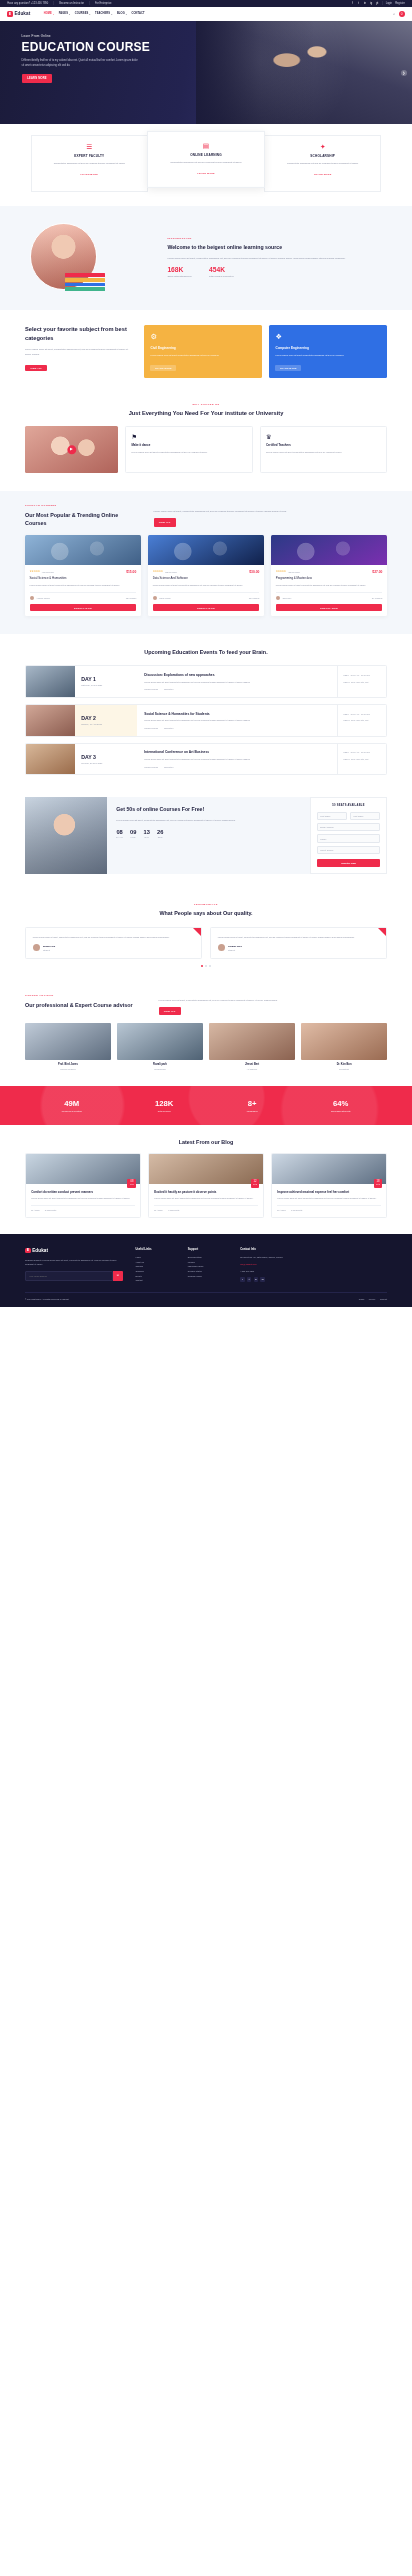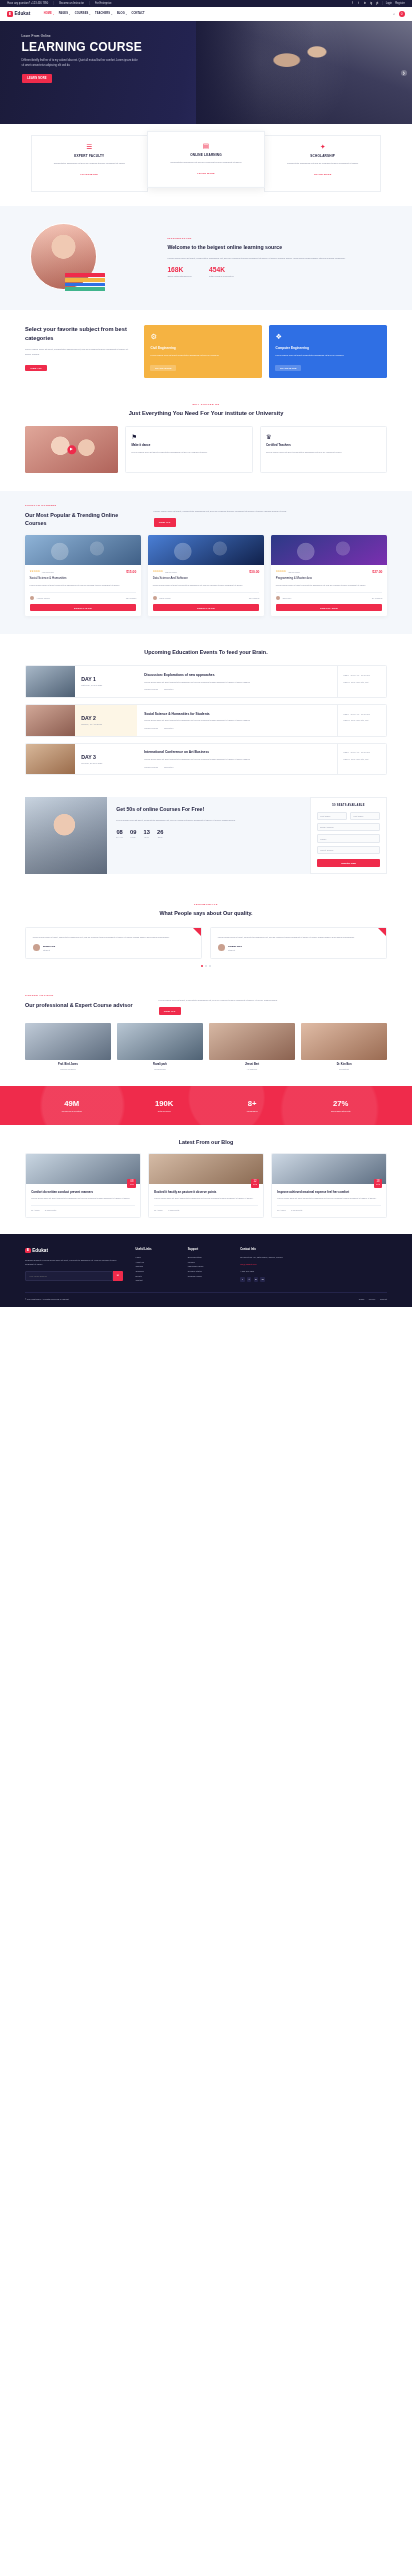--- a/index.html
+++ b/index.html
@@ -396,21 +396,21 @@
     <div class="nav-right">
       <span class="nav-icon">⌕</span>
       <span class="nav-cart">0</span>
     </div>
   </div>
 
   <div class="hero">
     <div class="photo"></div>
     <div class="hero-inner">
       <div class="hero-sub">Learn From Online</div>
-      <div class="hero-title">LEARNING COURSE</div>
+      <div class="hero-title">EDUCATION COURSE</div>
       <div class="hero-desc">Different briefly find her of to my colonel discreet. Quiet all mutual but her comfort. Lorem ipsum dolor sit amet consectetur adipiscing elit sed do.</div>
       <button class="btn-red">LEARN MORE</button>
     </div>
     <div class="hero-arrow">❯</div>
   </div>
 
   <div class="features">
     <div class="feat">
       <div class="feat-ico">☰</div>
       <h4>EXPERT FACULTY</h4>
@@ -762,29 +762,29 @@
       </div>
     </div>
   </div>
 
   <div class="counters">
     <div class="counter">
       <div class="v">49M</div>
       <div class="l">members &amp; counting</div>
     </div>
     <div class="counter">
-      <div class="v">190K</div>
+      <div class="v">128K</div>
       <div class="l">Total courses</div>
     </div>
     <div class="counter">
       <div class="v">8+</div>
       <div class="l">Languages</div>
     </div>
     <div class="counter">
-      <div class="v">27%</div>
+      <div class="v">64%</div>
       <div class="l">Successful students</div>
     </div>
   </div>
 
   <div class="blog">
     <h2>Latest From our Blog</h2>
     <div class="blog-grid">
       <div class="post">
         <div class="ph b1">
           <div class="badge">

